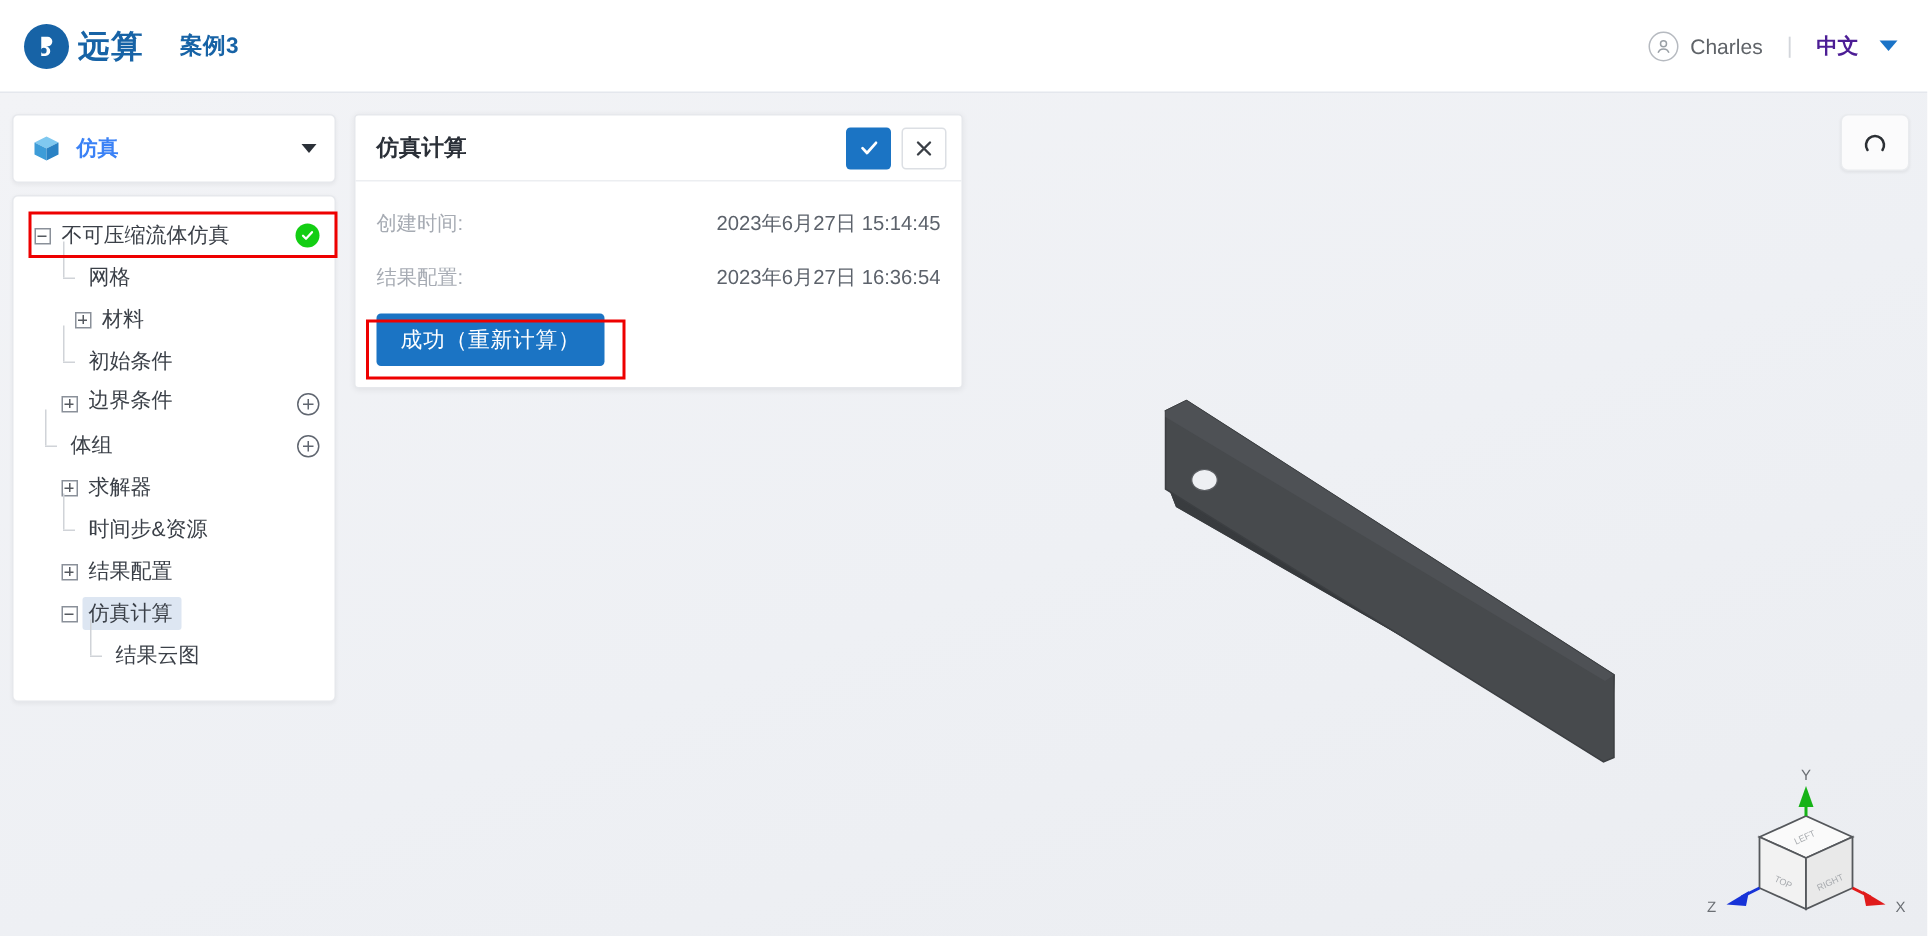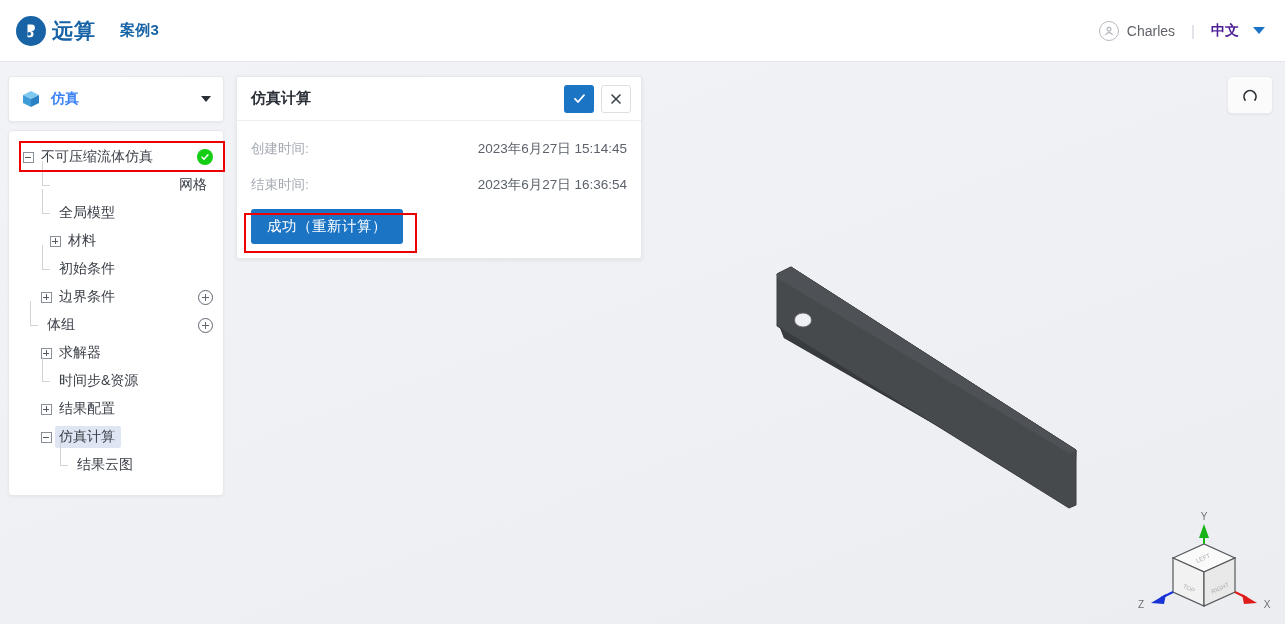--- a/index.html
+++ b/index.html
@@ -306,39 +306,35 @@
             <span class="tw">
               <span class="toggle-box"></span>
             </span>
             <span class="tree-label">不可压缩流体仿真</span>
             <span class="ok-badge">
               <svg width="10" height="10" viewBox="0 0 10 10">
                 <path d="M2 5.2 L4 7.2 L8 2.8" fill="none" stroke="#fff" stroke-width="1.5" stroke-linecap="round" stroke-linejoin="round"></path>
               </svg>
             </span>
           </div>
-          <div class="tree-row" style="padding-left: 28px; justify-content: space-between;">
+          <div class="tree-row" style="padding-left: 28px;">
             <span class="branch"></span>
             <span class="tree-label">网格</span>
-          </div>
-          <div class="tree-row" style="padding-left: 28px;">
-            <span class="branch"></span>
-            <span class="tree-label">全局模型</span>
           </div>
           <div class="tree-row" style="padding-left: 37px;">
             <span class="tw">
               <span class="toggle-box plus"></span>
             </span>
             <span class="tree-label">材料</span>
           </div>
           <div class="tree-row" style="padding-left: 28px;">
             <span class="branch"></span>
             <span class="tree-label">初始条件</span>
           </div>
-          <div class="tree-row" style="padding-left: 28px;">
+          <div class="tree-row" style="padding-left: 28px; font-family: Liberation Mono, monospace;">
             <span class="tw">
               <span class="toggle-box plus"></span>
             </span>
             <span class="tree-label">边界条件</span>
             <span class="plus-circle"></span>
           </div>
           <div class="tree-row" style="padding-left: 16px;">
             <span class="branch"></span>
             <span class="tree-label">体组</span>
             <span class="plus-circle"></span>
@@ -389,21 +385,21 @@
         </div>
       </div>
     </div>
     <div class="panel-body">
       <div id="kv-container">
           <div class="kv-row">
             <span class="kv-key">创建时间:</span>
             <span class="kv-val">2023年6月27日 15:14:45</span>
           </div>
           <div class="kv-row">
-            <span class="kv-key">结束时间:</span>
+            <span class="kv-key">结果配置:</span>
             <span class="kv-val">2023年6月27日 16:36:54</span>
           </div>
         </div>
       <button class="run-btn">成功（重新计算）</button>
     </div>
   </div>
 
   <div class="redbox" id="redbox-tree-root"></div>
   <div class="redbox" id="redbox-run"></div>
 

